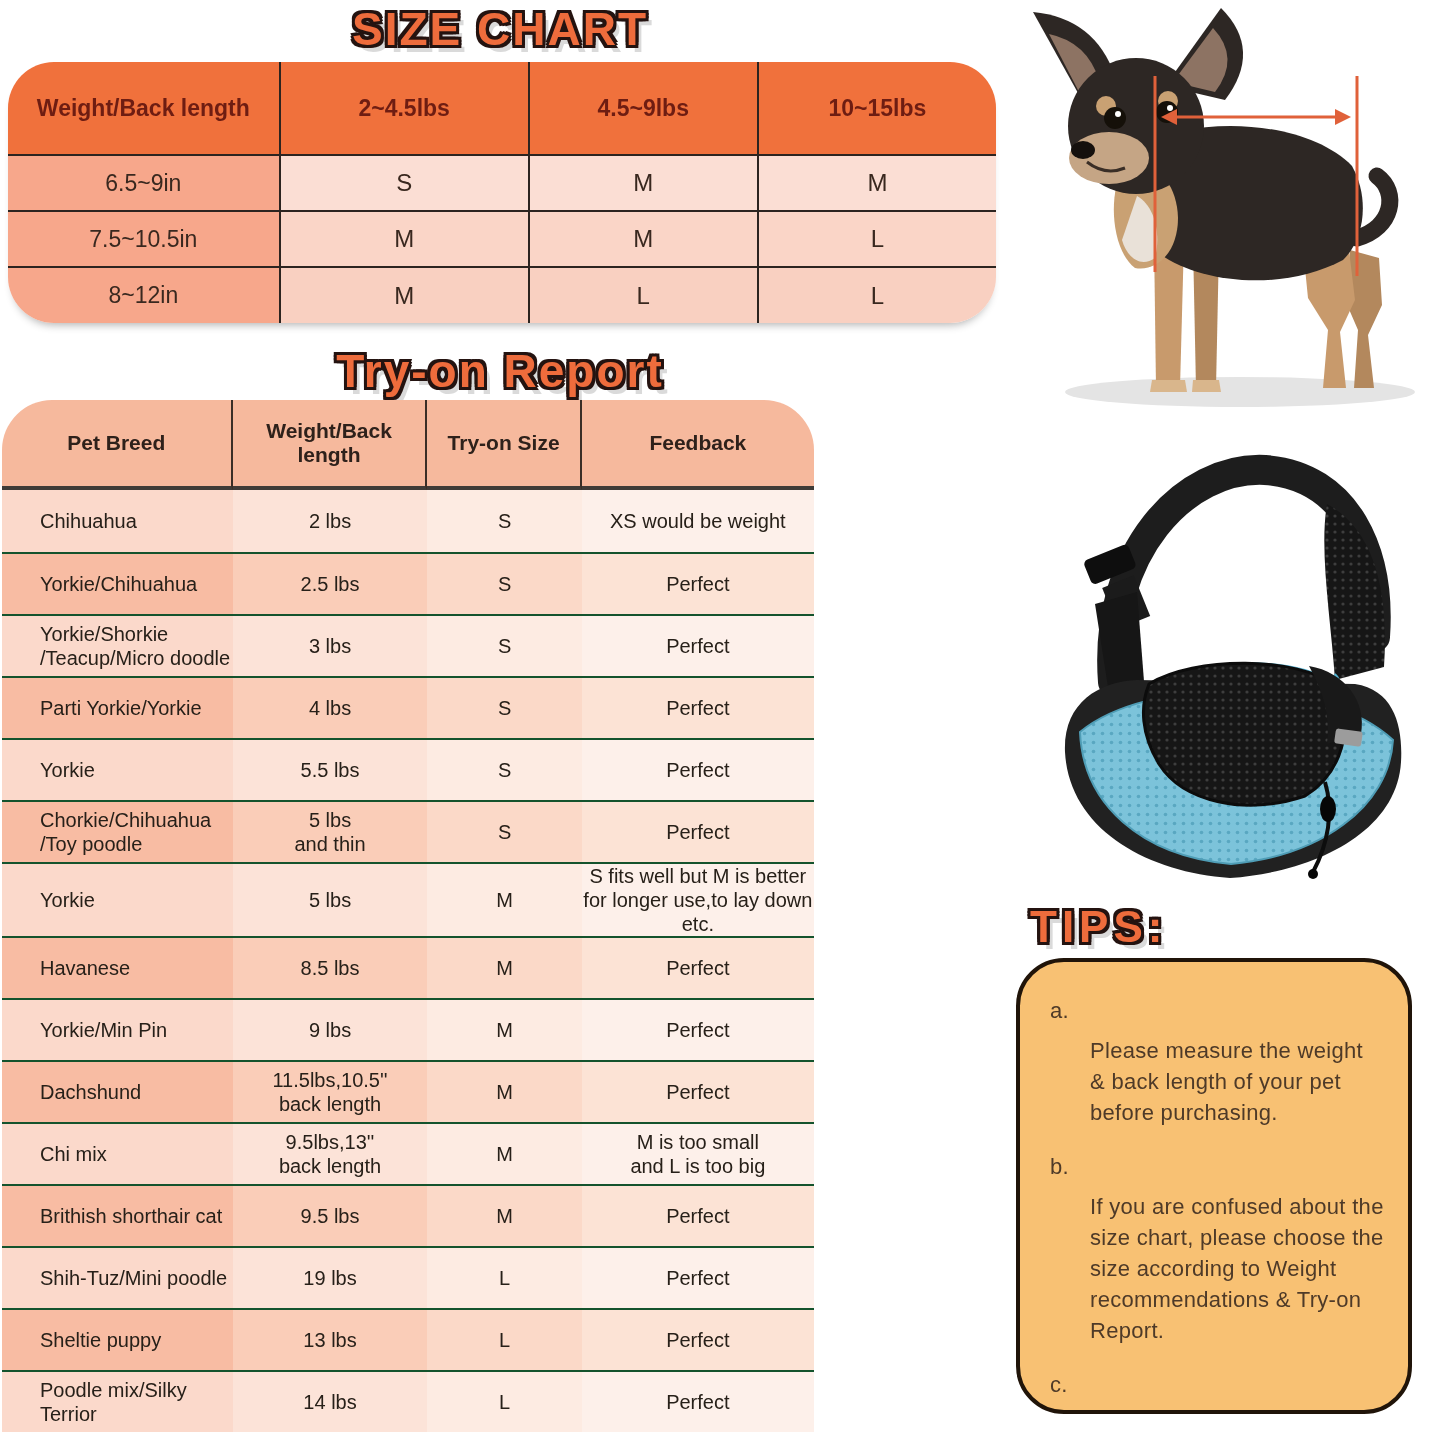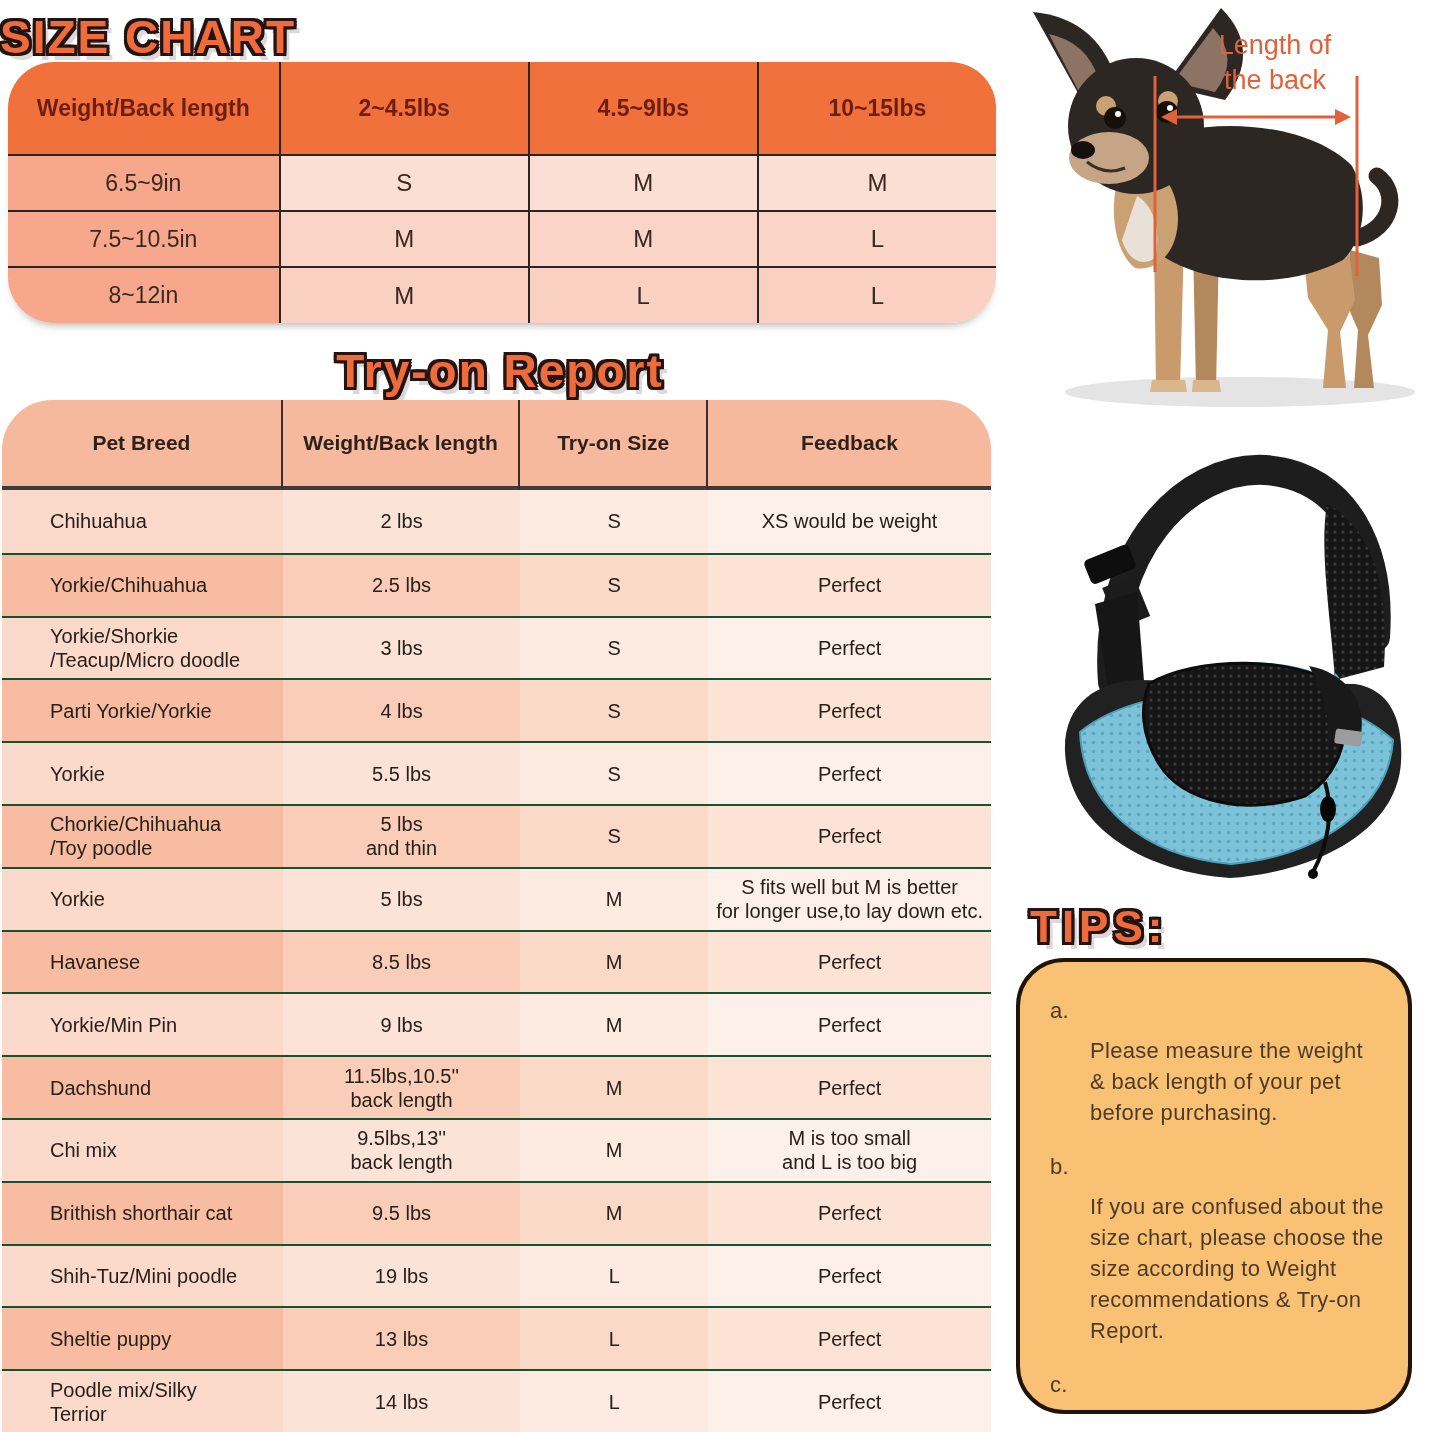--- a/index.html
+++ b/index.html
@@ -11,21 +11,21 @@
 
   
   .bubble-title {
     position:absolute; font-weight:bold; color:#ee6c3c; white-space:pre;
     letter-spacing:2px;
     text-shadow:
       3px 3px 0 #241310, -3px -3px 0 #241310, 3px -3px 0 #241310, -3px 3px 0 #241310,
       3px 0 0 #241310, -3px 0 0 #241310, 0 3px 0 #241310, 0 -3px 0 #241310,
       6px 7px 0 rgba(150,150,150,0.35);
   }
-  .size-title  { left:0; top:10px;   width:1000px; text-align:left; font-size:46px; }
+  .size-title  { left:0; top:2px;   width:1000px; text-align:center; font-size:46px; }
   .tryon-title { left:0; top:344px; width:1000px; text-align:center; font-size:46px; }
   .tips-title  { left:1030px; top:894px; font-size:44px; letter-spacing:5px;margin-top:8px; }
 
   
   .sc-table {
     position:absolute; left:8px; top:62px; width:988px; height:261px;
     display:grid; grid-template-columns:27.6% 25.2% 23.2% 24%;
     grid-template-rows:92px 56px 56px 57px;
     border-radius:46px; overflow:hidden;
     box-shadow:0 7px 9px -5px rgba(0,0,0,0.30);
@@ -38,39 +38,39 @@
   .sc-cell.no-r { border-right:none; }
   .sc-h { background:#f0713c; color:#6e1d12; font-weight:bold; font-size:23px; }
   .sc-body .sc-cell { border-top:2px solid #2c2420; font-size:24px; color:#39281f; }
   .sc-body .sc-label { background:#f7a78b; font-size:23px; }
   .sc-r1 .sc-val { background:#fbded4; }
   .sc-r2 .sc-val { background:#fad5c7; }
   .sc-r3 .sc-val { background:#f9d0c1; }
 
   
   .to-table {
-    position:absolute; left:2px; top:400px; width:989px; height:1032px;
+    position:absolute; left:2px; top:400px; width:812px; height:1032px;
     display:grid; grid-template-columns:28.4% 24% 19% 28.6%;
     grid-template-rows:90px repeat(15, 1fr);
     border-radius:50px 50px 0 0; overflow:hidden;
   }
   .to-row { display:contents; }
   .to-h {
     background:#f6b99d; font-weight:bold; font-size:21px; color:#2e211b;
     display:flex; align-items:center; justify-content:center; text-align:center;
     border-right:2px solid #3a2e26; border-bottom:4px solid #3f3b37;
   }
   .to-h.no-r { border-right:none; }
   .to-cell {
     display:flex; align-items:center; justify-content:center; text-align:center;
     font-size:20px; color:#272019; border-top:2px solid #14532d;
     white-space:pre-line; line-height:1.2;
   }
   .to-row.first .to-cell { border-top:none; }
-  .to-cell.c0 { justify-content:flex-start; text-align:left; padding-left:48px; }
+  .to-cell.c0 { justify-content:flex-start; text-align:left; padding-left:38px; }
   .to-row.lt .c0 { background:#fbd9cb; }
   .to-row.lt .c1 { background:#fce3d8; }
   .to-row.lt .c2 { background:#fdebe2; }
   .to-row.lt .c3 { background:#fdf0ea; }
   .to-row.dk .c0 { background:#f8bca3; }
   .to-row.dk .c1 { background:#facdb8; }
   .to-row.dk .c2 { background:#fbd9c8; }
   .to-row.dk .c3 { background:#fce3d5; }
 
   
@@ -274,22 +274,20 @@
       <circle cx="165" cy="108" r="3" fill="#ffffff"></circle>
 
       <g>
         <line x1="150" y1="76" x2="150" y2="272" stroke="#e0613a" stroke-width="3"></line>
         <line x1="352" y1="76" x2="352" y2="276" stroke="#e0613a" stroke-width="3"></line>
         <line x1="160" y1="117" x2="342" y2="117" stroke="#e0613a" stroke-width="3"></line>
         <polygon points="156,117 172,109 172,125" fill="#e0613a"></polygon>
         <polygon points="346,117 330,109 330,125" fill="#e0613a"></polygon>
       </g>
     </svg>
-    <div class="dog-label">Length of
-the back</div>
   </div>
 
   <div class="bag-figure">
     <svg width="390" height="455" viewBox="0 0 390 455">
       <defs>
         <pattern id="bluemesh" width="9" height="9" patternUnits="userSpaceOnUse">
           <rect width="9" height="9" fill="#7cc3da"></rect>
           <circle cx="4.5" cy="4.5" r="1.8" fill="#59a7c1"></circle>
         </pattern>
         <pattern id="blackmesh" width="8" height="8" patternUnits="userSpaceOnUse">

